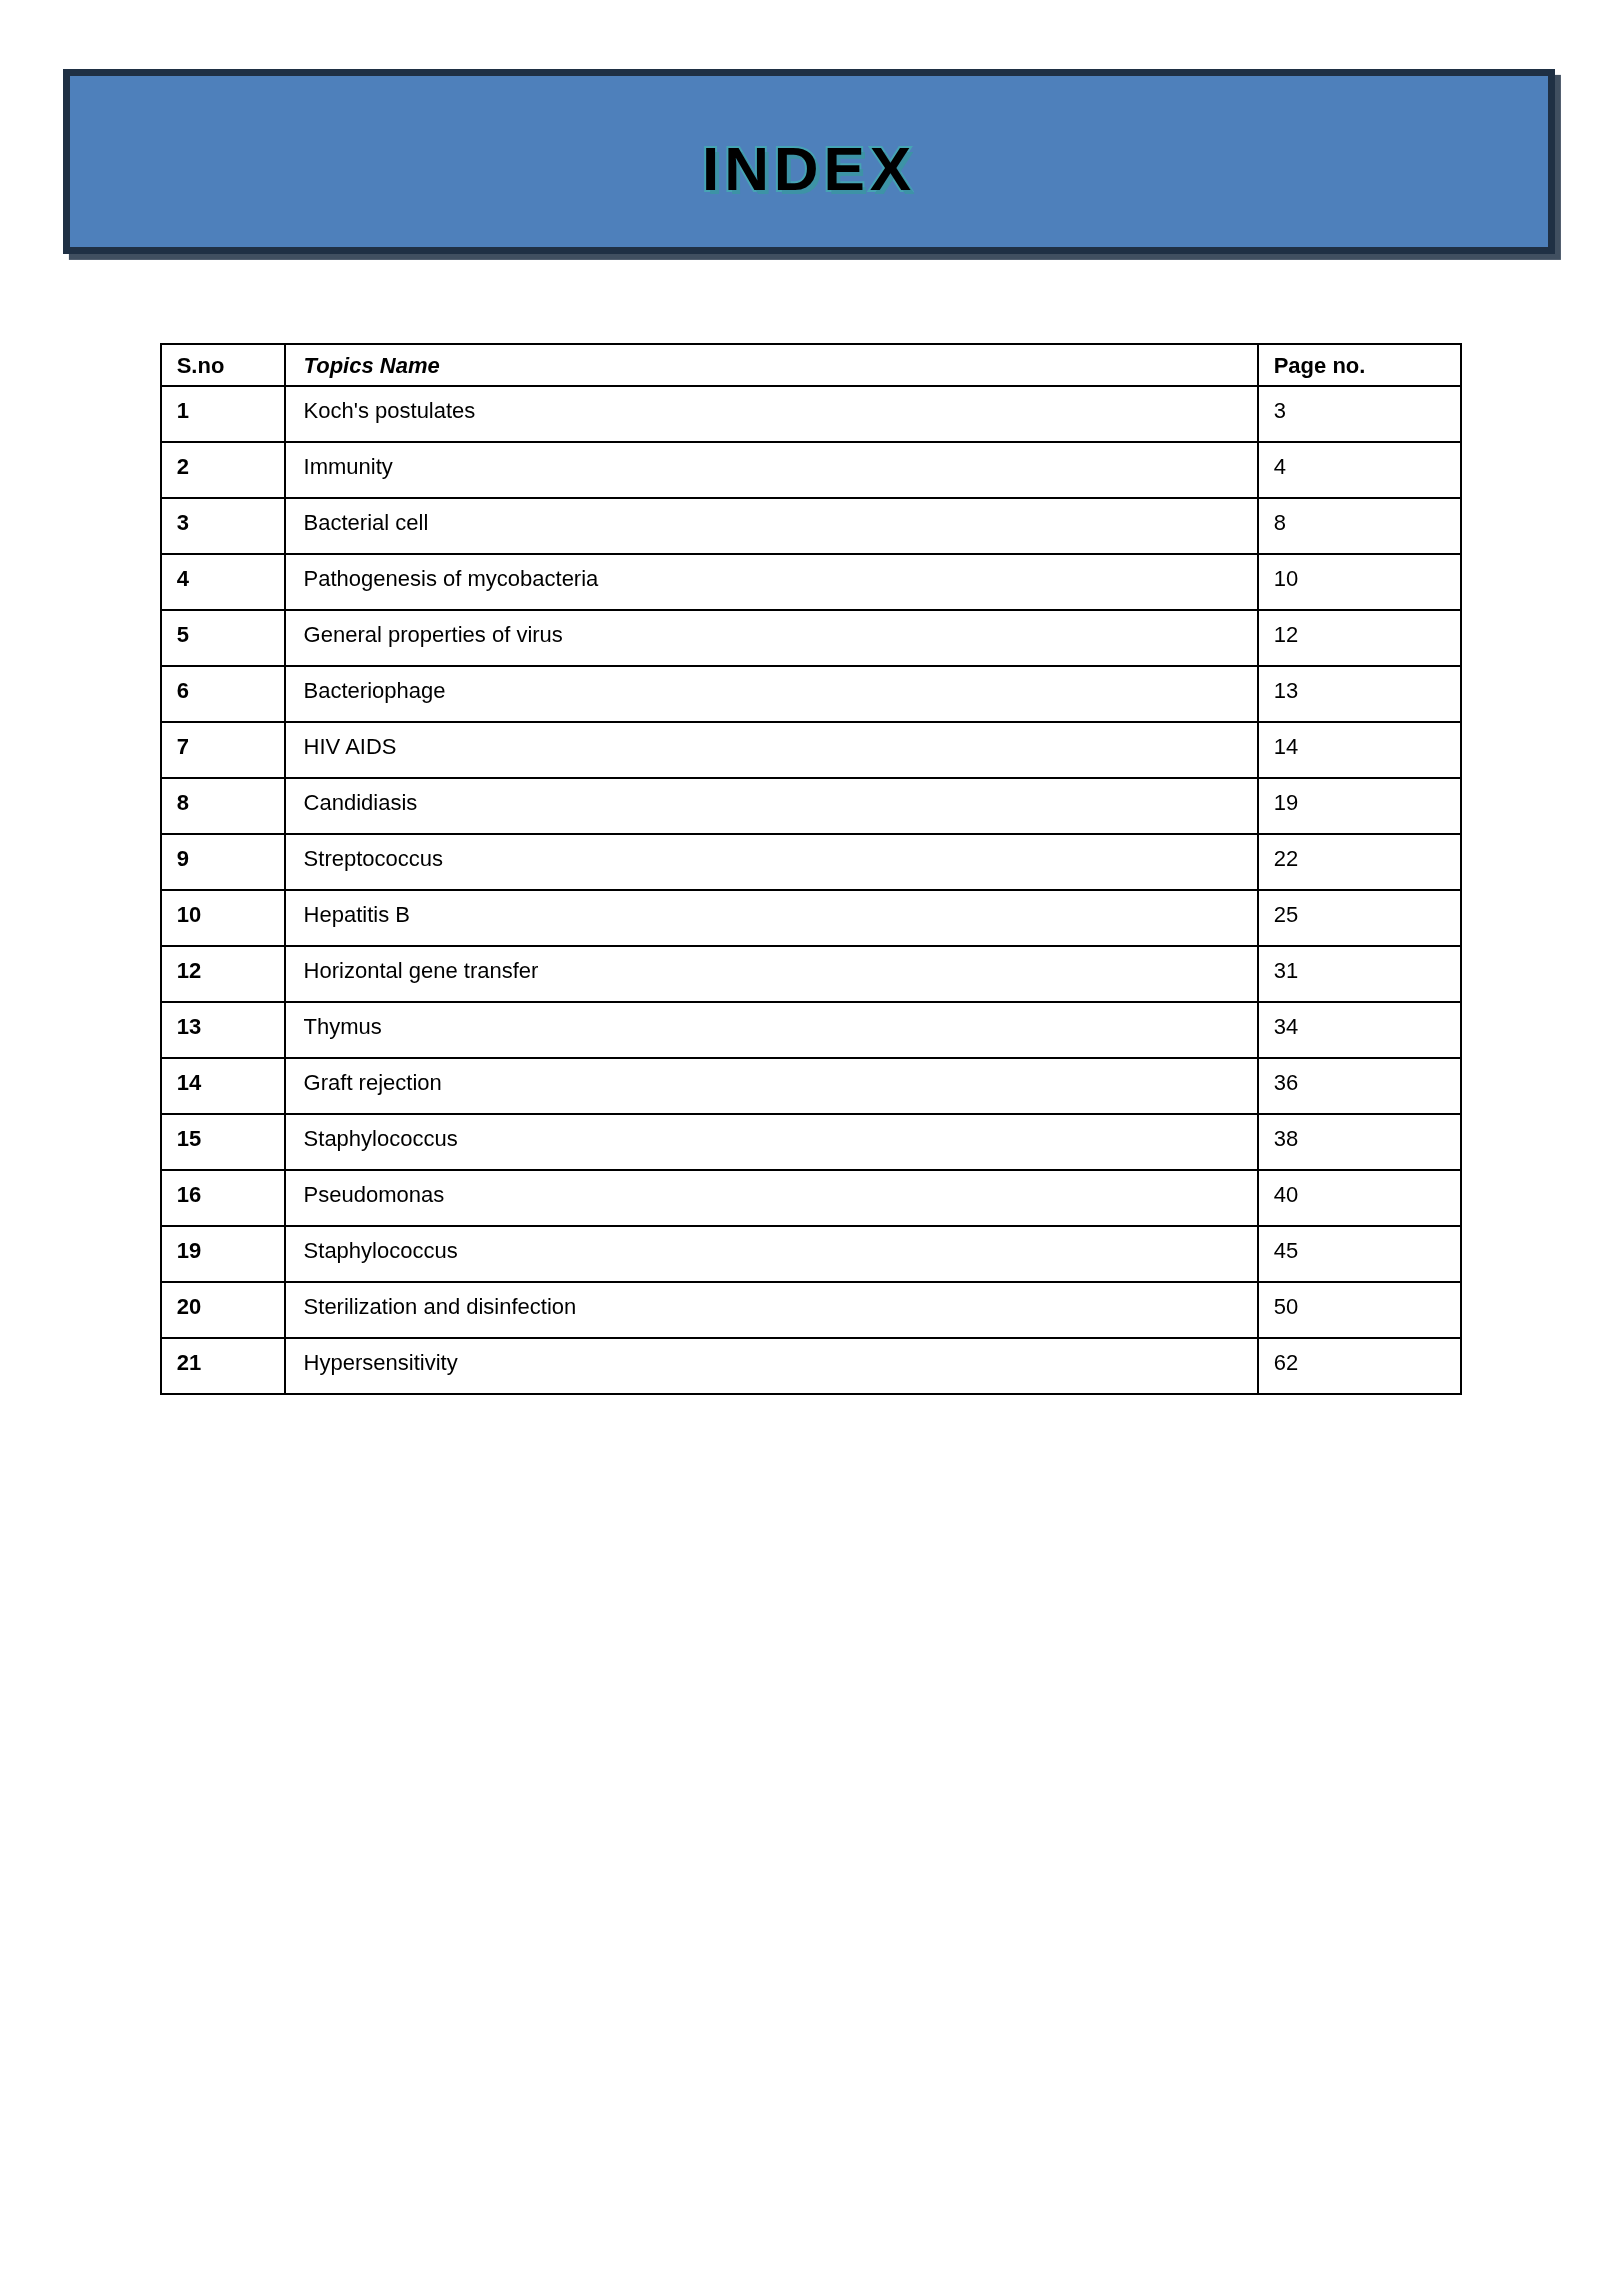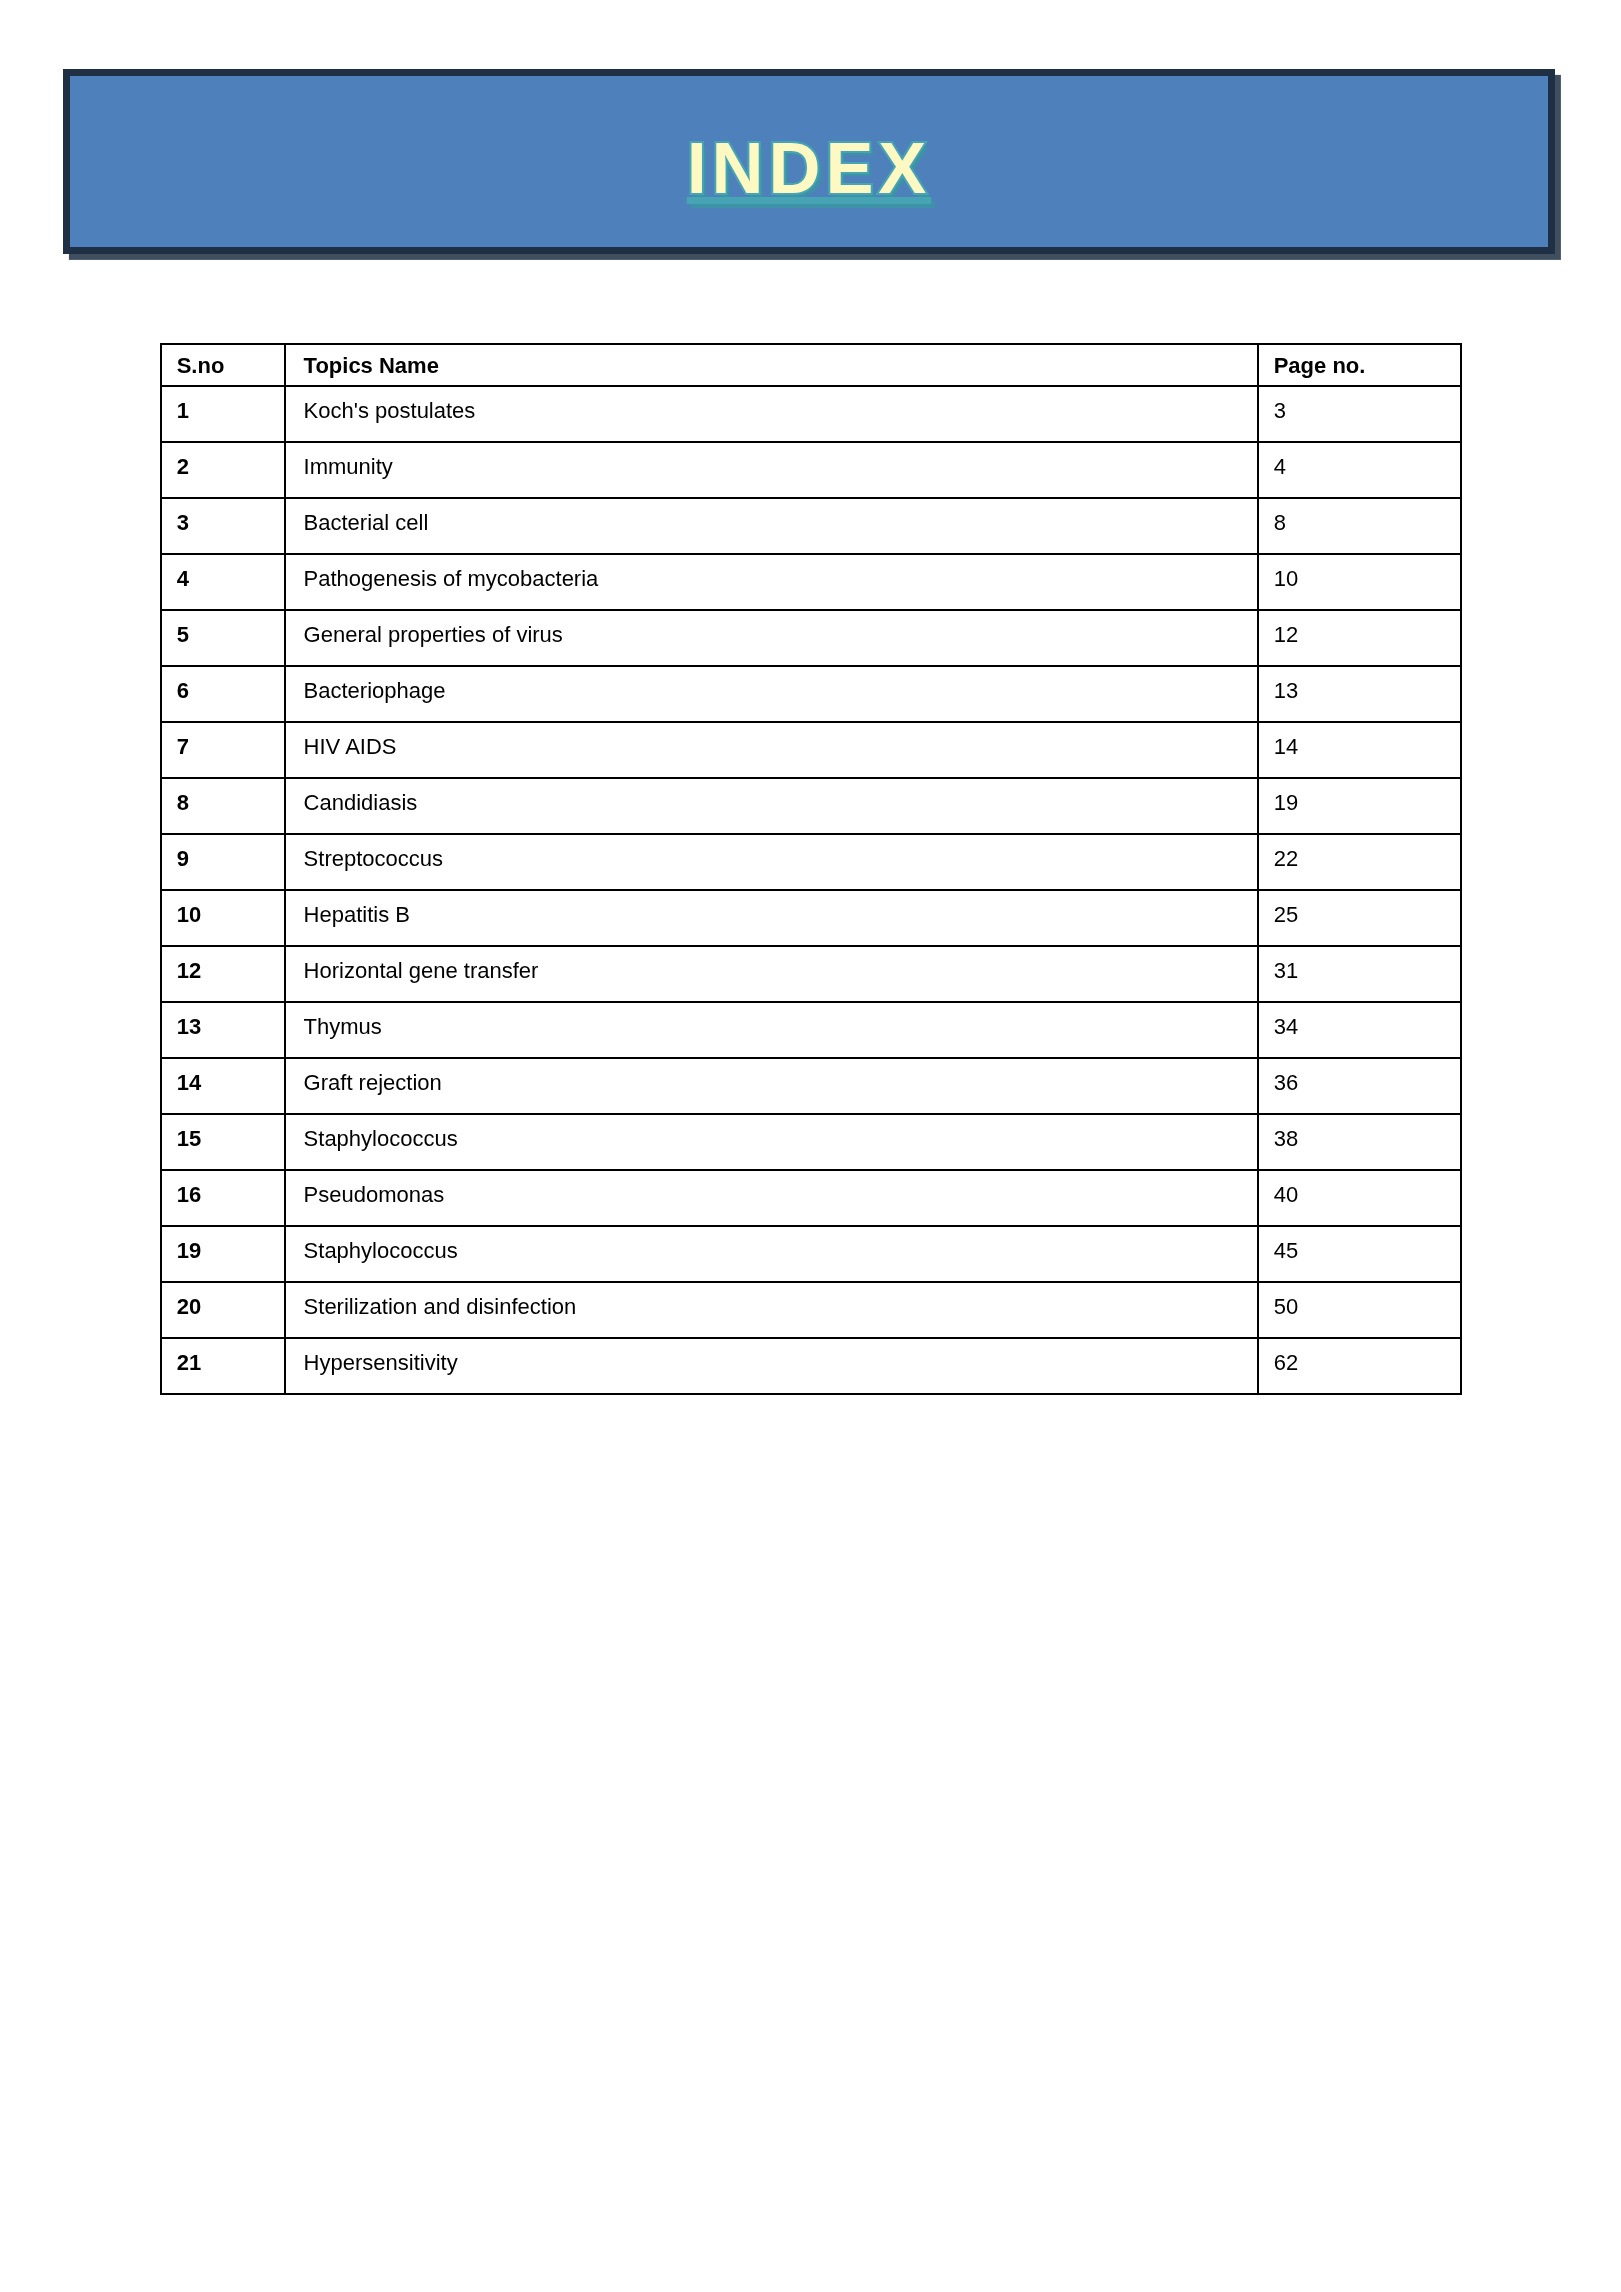--- a/index.html
+++ b/index.html
@@ -26,30 +26,29 @@
     width: 1492px;
     height: 185px;
     background: #4e80bb;
     border: 7.8px solid #1f3044;
     box-shadow: 5.9px 5.9px 0 rgba(31, 48, 68, 0.85);
     display: flex;
     align-items: center;
     justify-content: center;
   }
   .banner-title {
-    font-size: 72px;
+    font-size: 62px;
     font-weight: bold;
     letter-spacing: 4.9px;
-    color: #fef9c3;
+    color: #000000;
     padding-top: 13.7px;
     -webkit-text-stroke: 3.9px #46a4b4;
     paint-order: stroke fill;
     text-shadow: 3.9px 3.9px 0 #3d93a6;
     font-family: "Liberation Sans", sans-serif;
-    text-decoration: underline;
   }
   
   .index-table {
     position: absolute;
     left: 160px;
     top: 343px;
     width: 1301px;
     border-collapse: collapse;
     table-layout: fixed;
     font-size: 22px;
@@ -63,21 +62,21 @@
     vertical-align: top;
     overflow: hidden;
     white-space: nowrap;
   }
   .index-table thead th {
     font-weight: bold;
     height: 42px;
     padding: 3.9px 0 0 14.7px;
     line-height: 33px;
   }
-  .index-table thead th.topic-h { padding-left: 17.6px; }
+  .index-table thead th.topic-h { padding-left: 17.6px; font-style: italic; }
   .index-table tbody td {
     height: 56px;
     padding: 5.9px 0 0 14.7px;
     line-height: 35px;
     font-weight: normal;
   }
   .index-table tbody td.cell-sno { font-weight: bold; }
   .index-table tbody td.cell-topic { padding-left: 17.6px; }
 </style>
 </head>

